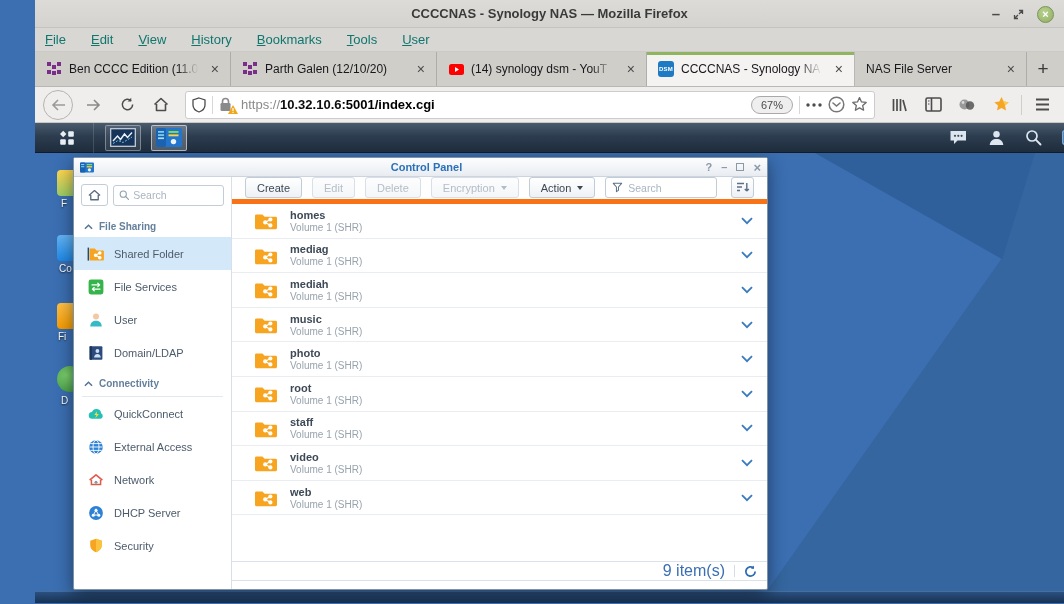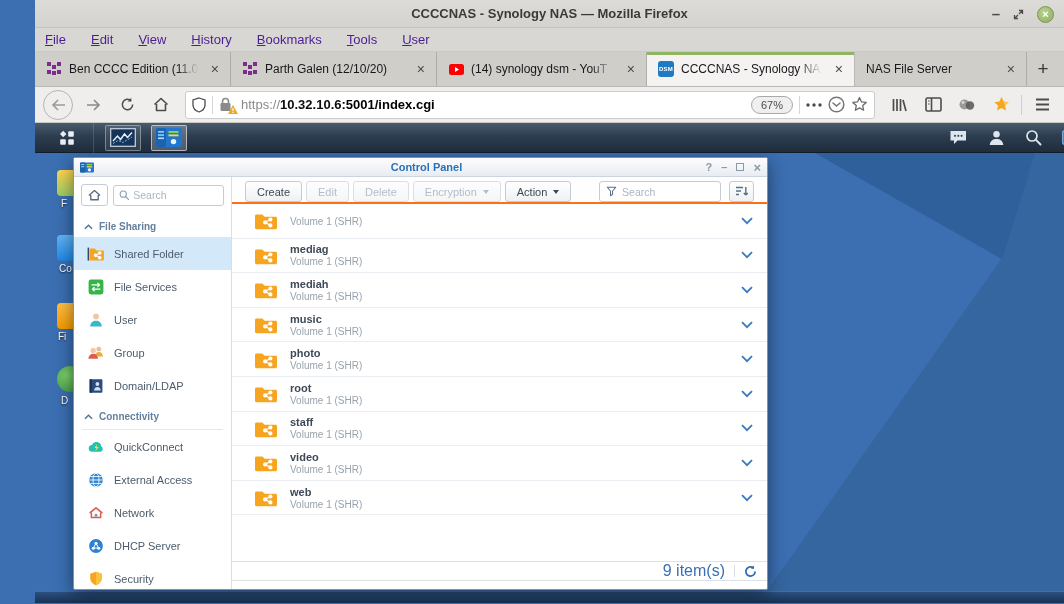--- a/index.html
+++ b/index.html
@@ -11,21 +11,21 @@
   .ff-titlebar { position:relative; height:28px; background:linear-gradient(#dcdbd7,#d4d3cf);
     border-bottom:1px solid #c4c3bf; display:flex; align-items:center; justify-content:center; }
   .ff-title { font-size:13px; font-weight:bold; color:#3a3a3a; }
   .ff-controls { position:absolute; right:10px; top:0; height:28px; display:flex; align-items:center; gap:13px; }
   .ctl-min { color:#4a4a4a; font-size:15px; font-weight:bold; line-height:10px; cursor:default; }
   .ctl-restore { width:11px; height:11px; position:relative; }
   .ctl-close { width:17px; height:17px; border-radius:50%; background:radial-gradient(circle at 40% 35%,#b9d290,#8fae60);
     border:1px solid #79935a; color:#fff; font-size:11px; font-weight:bold; display:flex; align-items:center; justify-content:center; line-height:1; }
 
   .ff-menubar { height:24px; background:#d8d7d3; display:flex; align-items:center; padding-left:10px; gap:25px; border-bottom:1px solid #cbcac6; }
-  .ff-menu-item { display:block; font-size:13px; color:#4c1d95; cursor:default; }
+  .ff-menu-item { display:block; font-size:13px; color:#0f766e; cursor:default; }
   .ff-menu-item::first-letter { text-decoration:underline; }
 
   .ff-tabbar { height:35px; background:#cfcec9; display:flex; align-items:stretch; border-bottom:1px solid #b9b8b4; }
   .ff-tab { position:relative; display:flex; align-items:center; gap:7px; padding:0 8px 0 11px; font-size:12px; color:#18171c; border-right:1px solid #aeadA9; }
   .ff-tab .tab-label { flex:1; min-width:0; overflow:hidden; white-space:nowrap; }
   .ff-tab.fade .tab-label { -webkit-mask-image:linear-gradient(to right,#000 82%,transparent 98%); mask-image:linear-gradient(to right,#000 82%,transparent 98%); }
   .ff-tab.active { background:#f4f3f1; border-right:1px solid #b9b8b4; }
   .ff-tab.active::before { content:""; position:absolute; left:0; right:0; top:0; height:3px; background:#8fb561; }
   .tab-close { font-size:14px; color:#4a4a4a; padding:0 3px; }
   .tab-new { width:32px; display:flex; align-items:center; justify-content:center; font-size:19px; color:#3a3a3a; }
@@ -83,21 +83,21 @@
   .cp-search input, .cpm-search input { border:none; outline:none; width:100%; font-size:10.5px; font-family:"Liberation Sans",sans-serif; color:#51616f; background:transparent; }
   .cp-search input::placeholder, .cpm-search input::placeholder { color:#a9b5c1; }
   .cp-section { display:flex; align-items:center; gap:6px; padding:9px 10px 5px 10px; }
   .cp-section-label { font-size:10px; font-weight:bold; color:#64809c; }
   .cp-section-rule { height:1px; background:#e3e9ef; margin:2px 8px 0 8px; }
   .cp-item { height:33px; display:flex; align-items:center; gap:9px; padding-left:13px; font-size:11px; color:#4c5b6b; }
   .cp-item.selected { background:#d3e8f9; }
   .sb-ic { flex:0 0 18px; width:18px; height:18px; }
 
   .cp-main { flex:1; display:flex; flex-direction:column; min-width:0; }
-  .cp-toolbar { height:27px; flex:0 0 27px; display:flex; align-items:flex-end; padding:0 13px; gap:4px; border-bottom:2px solid #f97316; background:#fefefe; }
+  .cp-toolbar { height:27px; flex:0 0 27px; display:flex; align-items:flex-start; padding:0 13px; gap:10px; border-bottom:5px solid #f97316; background:#fefefe; }
   .btn { height:21px; display:inline-flex; align-items:center; padding:0 11px; font-size:11px; color:#3c4854;
     border:1px solid #c2ccd6; border-radius:3px; background:linear-gradient(#ffffff,#eef1f5); }
   .btn.disabled { color:#b3bdc7; border-color:#d9dfe6; background:linear-gradient(#fdfdfe,#f4f6f8); }
   .caret { width:0; height:0; border-left:3.5px solid transparent; border-right:3.5px solid transparent; border-top:4px solid currentColor; margin-left:6px; }
   .cpm-search { width:122px; height:21px; border:1px solid #c2ccd6; border-radius:3px; display:flex; align-items:center; padding:0 6px; gap:5px; background:#fff; margin-left:auto; }
   .sort-btn { width:25px; height:21px; border:1px solid #c2ccd6; border-radius:3px; background:linear-gradient(#ffffff,#eef1f5);
     display:flex; align-items:center; justify-content:center; margin-left:4px; }
 
   .cp-list { flex:1; min-height:0; overflow:hidden; }
   .row { height:34.6px; display:flex; align-items:center; gap:12px; padding:0 14px 0 22px; border-bottom:1px solid #e9edf2; }
@@ -432,29 +432,20 @@
             </div>
             <div class="cp-item">
               <svg class="sb-ic" viewBox="0 0 18 18">
                   <circle cx="9" cy="5.4" r="3" fill="#f3c9a5"></circle>
                   <path d="M3.2 15.4c.4-4 2.8-5.6 5.8-5.6s5.4 1.6 5.8 5.6z" fill="#38b9c7"></path>
                 </svg>
               <span>User</span>
             </div>
             <div class="cp-item">
               <svg class="sb-ic" viewBox="0 0 18 18">
-                  <circle cx="11.8" cy="5.2" r="2.4" fill="#eebd96"></circle>
-                  <path d="M7.6 12.6c.3-3.2 2-4.5 4.2-4.5s3.9 1.3 4.2 4.5z" fill="#f0a93c"></path>
-                  <circle cx="6.2" cy="6.4" r="2.7" fill="#f3c9a5"></circle>
-                  <path d="M1.4 14.8c.3-3.6 2.4-5.1 4.8-5.1s4.5 1.5 4.8 5.1z" fill="#e05a50"></path>
-                </svg>
-              <span>Group</span>
-            </div>
-            <div class="cp-item">
-              <svg class="sb-ic" viewBox="0 0 18 18">
                   <rect x="2.6" y="2.2" width="12.8" height="13.6" rx="1" fill="#2c4a7c"></rect>
                   <rect x="2.6" y="2.2" width="2.3" height="13.6" fill="#1d3558"></rect>
                   <circle cx="10.4" cy="7" r="1.9" fill="#cfe0f2"></circle>
                   <path d="M7 13.4c.3-2.5 1.8-3.5 3.4-3.5s3.1 1 3.4 3.5z" fill="#cfe0f2"></path>
                 </svg>
               <span>Domain/LDAP</span>
             </div>
 
             <div class="cp-section">
               <svg width="9" height="6" viewBox="0 0 10 6">
@@ -540,20 +531,21 @@
                   <svg width="24" height="19" viewBox="0 0 24 19">
                     <path d="M1 4.8c0-.8.6-1.4 1.4-1.4h6l2.2 2.4h11c.8 0 1.4.6 1.4 1.4v9.6c0 .8-.6 1.4-1.4 1.4H2.4c-.8 0-1.4-.6-1.4-1.4z" fill="#f7a520"></path>
                     <g stroke="#fff" stroke-width="1.2" fill="#fff">
                       <path d="M11.2 11.4l5-2.8M11.2 11.4l5 2.9" fill="none"></path>
                       <circle cx="16.4" cy="8.5" r="1.5"></circle>
                       <circle cx="11.2" cy="11.4" r="1.5"></circle>
                       <circle cx="16.4" cy="14.4" r="1.5"></circle>
                     </g>
                   </svg>
                   <div class="row-text">
+                    <div class="row-name">homes</div>
                     <div class="row-sub">Volume 1 (SHR)</div>
                   </div>
                   <svg class="row-chevron" width="12" height="8" viewBox="0 0 12 8">
                     <path d="M1 1.2 6 6.2l5-5" fill="none" stroke="#3a7bbf" stroke-width="1.8"></path>
                   </svg>
                 </div>
 
                 <div class="row">
                   <svg width="24" height="19" viewBox="0 0 24 19">
                     <path d="M1 4.8c0-.8.6-1.4 1.4-1.4h6l2.2 2.4h11c.8 0 1.4.6 1.4 1.4v9.6c0 .8-.6 1.4-1.4 1.4H2.4c-.8 0-1.4-.6-1.4-1.4z" fill="#f7a520"></path>

